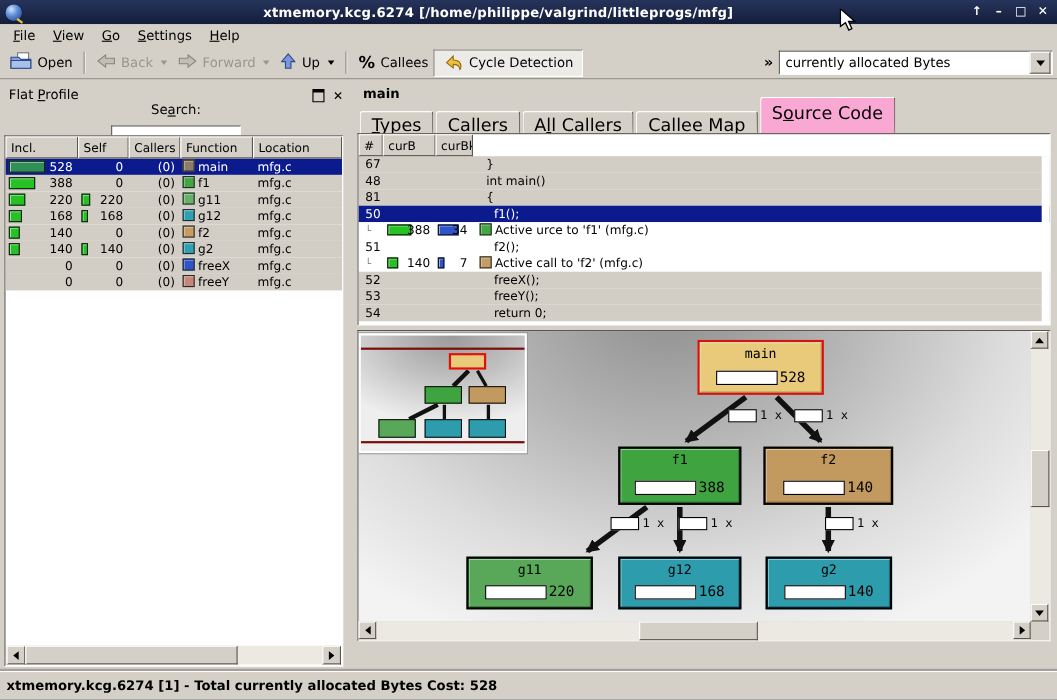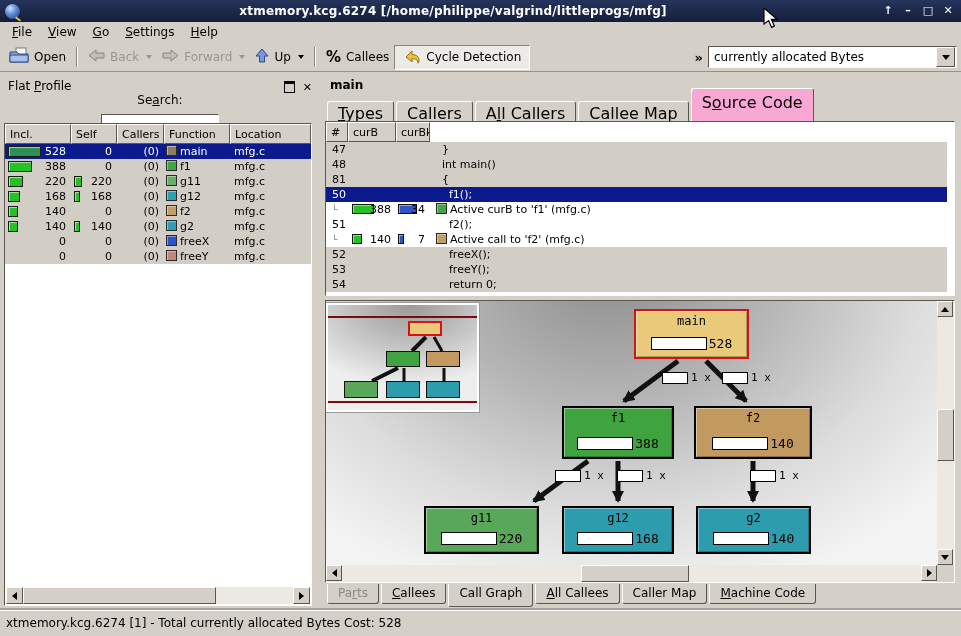--- a/index.html
+++ b/index.html
@@ -93,21 +93,21 @@
   .ebar-fill{height:10px;background:#2036c8;}
   .minimap{position:absolute;left:0;top:2px;width:153px;height:109px;border:2px solid #fff;box-shadow:0 0 0 1px #9a9a9a;box-sizing:border-box;background:radial-gradient(ellipse 140px 90px at 55% 0%,#9a9a9a 0%,#c2c2c2 45%,#eee 90%);overflow:hidden;}
   .redline{position:absolute;left:0;width:100%;height:2px;background:#7a0c0c;}
   .mini{position:absolute;border:1px solid #111;box-sizing:border-box;}
   .mini.cur{border:2px solid #d11;}
   
   .btabs{position:absolute;left:327px;top:584px;display:flex;align-items:flex-start;}
   .btab{box-sizing:border-box;height:20px;padding:2px 10px 0 10px;background:#d4d0c8;border:1px solid #5a5750;border-top:none;border-left-color:#fff;border-radius:0 0 3px 3px;margin-right:2px;font-size:12px;}
   .btab.active{height:23px;position:relative;z-index:2;}
   .btab.disabled{color:#8d8983;}
-  .statusbar{position:absolute;left:0;top:610px;width:961px;height:26px;background:#d4d0c8;border-top:1px solid #fff;box-shadow:0 -2px 0 #a5a19a;box-sizing:border-box;padding:5px 1px 0 6px;font-size:12px;}
+  .statusbar{position:absolute;left:0;top:610px;width:961px;height:26px;background:#d4d0c8;border-top:1px solid #fff;box-shadow:0 -2px 0 #a5a19a;box-sizing:border-box;padding:5px 1px 0 6px;font-size:12px;font-weight:bold;}
   .cursor{position:absolute;left:763px;top:8px;z-index:50;}
 </style>
 </head>
 <body>
 
 <div id="app">
 
   <div class="titlebar">
     <div class="tb-appicon"></div>
     <div class="tb-title">xtmemory.kcg.6274 [/home/philippe/valgrind/littleprogs/mfg]</div>
@@ -372,21 +372,21 @@
   </div>
 
   <div class="src-frame">
     <div class="src-hdr">
       <div class="hcell" style="width:22px">#</div>
       <div class="hcell" style="width:48px">curB</div>
       <div class="hcell" style="width:34px">curBk</div>
     </div>
 
     <div class="src-row">
-      <div class="s-num">47</div>
+      <div class="s-num">67</div>
         <div class="s-curb"></div>
         <div class="s-curbk"></div>
         <div class="s-code">}</div>
     </div>
     <div class="src-row">
       <div class="s-num">48</div>
         <div class="s-curb"></div>
         <div class="s-curbk"></div>
         <div class="s-code">int main()</div>
     </div>
@@ -409,21 +409,21 @@
             <span class="mini-fill on" style="width: 85%; background: rgb(37, 193, 37);"></span>
           </span>
           <span class="cellnum">388</span>
         </div>
       <div class="s-curbk">
           <span class="mini-track" style="left:2px;width:20px">
             <span class="mini-fill on" style="width: 85%; background: rgb(47, 84, 200);"></span>
           </span>
           <span class="cellnum">34</span>
         </div>
-      <div class="s-code" style="padding-left:4px"><span class="fsq" style="background: rgb(68, 165, 68);"></span><span>Active curB to 'f1' (mfg.c)</span></div>
+      <div class="s-code" style="padding-left:4px"><span class="fsq" style="background: rgb(68, 165, 68);"></span><span>Active urce to 'f1' (mfg.c)</span></div>
     </div>
     <div class="src-row white">
       <div class="s-num">51</div>
         <div class="s-curb"></div>
         <div class="s-curbk"></div>
         <div class="s-code">  f2();</div>
     </div>
     <div class="src-row white">
       <div class="s-num"><span class="tree-glyph">└</span></div>
       <div class="s-curb">
@@ -575,28 +575,20 @@
       <div class="sb-btn" style="left:0;top:0">
           <span class="tri left"></span>
         </div>
       <div class="sb-thumb" style="left:255px;top:0;width:108px;height:17px"></div>
       <div class="sb-btn" style="right:0;top:0">
           <span class="tri right"></span>
         </div>
     </div>
   </div>
 
-  <div class="btabs">
-    <div class="btab disabled">Pa<u>r</u>ts</div>
-    <div class="btab"><u>C</u>allees</div>
-    <div class="btab active">Call Graph</div>
-    <div class="btab"><u>A</u>ll Callees</div>
-    <div class="btab">Caller Map</div>
-    <div class="btab"><u>M</u>achine Code</div>
-  </div>
 
   <div class="statusbar">
     <span>xtmemory.kcg.6274 [1] - Total currently allocated Bytes Cost: 528</span>
   </div>
 
   <div class="cursor">
     <svg width="16" height="22" viewBox="0 0 16 22">
         <polygon points="1,0 1,16 5.6,12.6 8.6,19.4 11.4,18 8.4,11.4 14,11.4" fill="#fff" stroke="#000" stroke-width="1.2"></polygon>
       </svg>
   </div>

